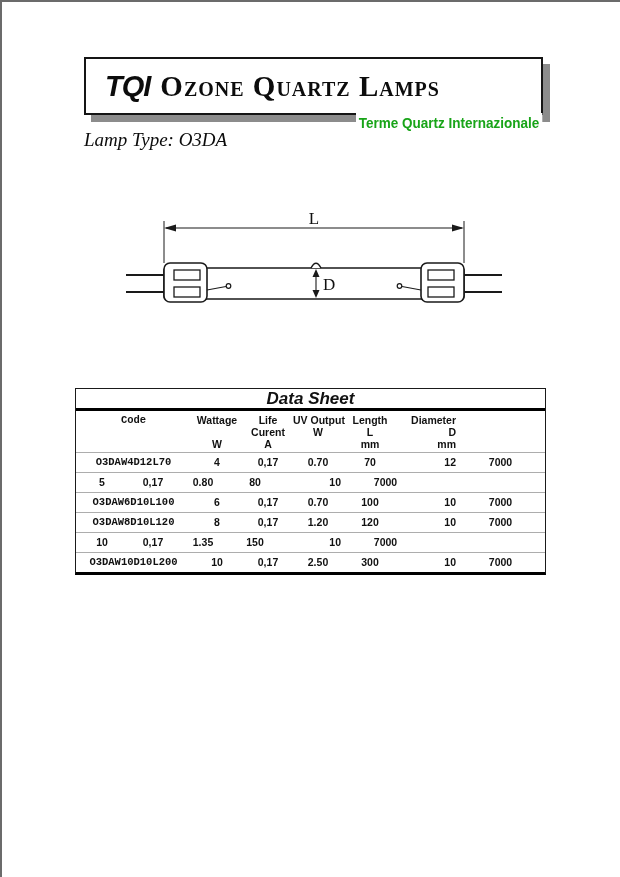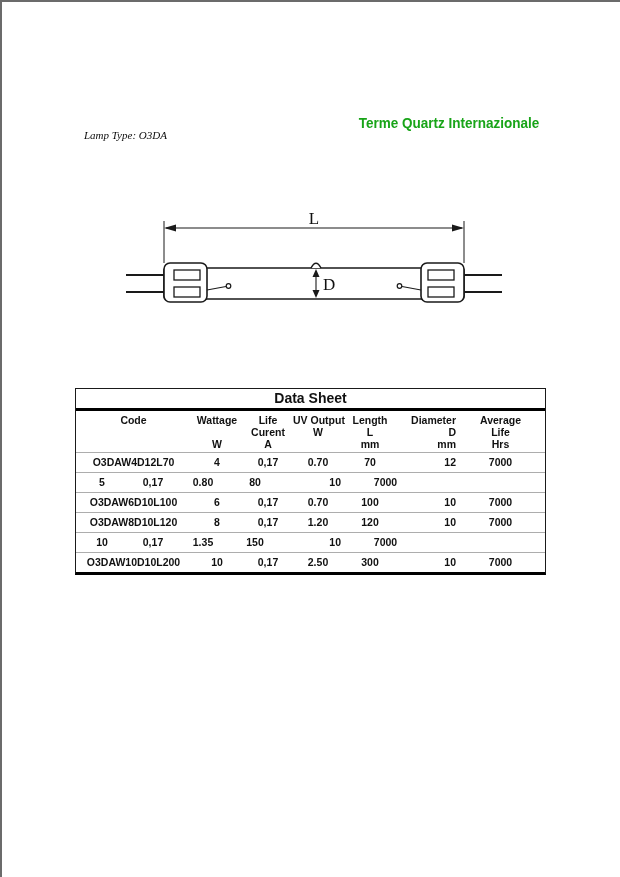--- a/index.html
+++ b/index.html
@@ -34,61 +34,66 @@
   }
   .tagline{
     position:absolute;left:356px;top:113px;
     background:#fff;padding:1px 3px;
     font-weight:bold;font-size:15px;white-space:nowrap;
     color:#18A418;
     transform:scaleX(0.90);transform-origin:left center;
   }
   .lamp-type{
     position:absolute;left:84px;top:129px;
-    font-family:"Liberation Serif", serif;font-style:italic;font-size:11px;
+    font-family:"Liberation Serif", serif;font-style:italic;font-size:19px;
     color:#0c0c0c;white-space:nowrap;
   }
 
   
   .diagram{position:absolute;left:110px;top:205px;width:400px;height:115px;}
   .diagram text{font-family:"Liberation Serif", serif;fill:#111;}
 
   
   .ds-table{
     position:absolute;left:75px;top:388px;width:469px;
     box-sizing:content-box;
     border:1px solid #1a1a1a;border-bottom:3px solid #000;
     background:#fff;
   }
   .ds-title{
     height:19px;line-height:19px;text-align:center;
-    font-weight:bold;font-size:14px;
+    font-weight:bold;font-size:17px;
     border-bottom:3px solid #000;
+    font-style:italic;
   }
   .ds-head{display:flex;padding:3px 0 2px 0;}
   .ds-hcell{text-align:center;}
   .hline{height:12px;line-height:12px;font-size:10.5px;font-weight:bold;white-space:nowrap;}
   .ds-row{
     display:flex;height:20px;line-height:19px;box-sizing:border-box;
     border-top:1px solid #adadad;
   }
   .ds-cell{
     text-align:center;font-size:10.5px;font-weight:bold;white-space:nowrap;
     overflow:hidden;
   }
-  .c0{width:115px;} .c1{width:52px;} .c2{width:50px;} .c3{width:50px;}
+  .c0{width:115px;font-family:Liberation Mono, monospace;} .c1{width:52px;} .c2{width:50px;} .c3{width:50px;}
   .c4{width:54px;} .c5{width:59px;text-align:right;} .c6{width:89px;}
 </style>
 </head>
 <body>
 
 <div class="page">
   <div class="edge-top"></div>
   <div class="edge-left"></div>
 
+  <div class="title-box">
+    <span class="brand">TQI</span>
+    <span class="box-title">Ozone Quartz Lamps</span>
+  </div>
   <div class="tagline">Terme Quartz Internazionale</div>
   <div class="lamp-type">Lamp Type: O3DA</div>
 
   <svg class="diagram" viewBox="0 0 400 115" xmlns="http://www.w3.org/2000/svg">
 
     <text x="204" y="19" text-anchor="middle" font-size="17">L</text>
     <line x1="56" y1="23" x2="352" y2="23" stroke="#1a1a1a" stroke-width="1.1"></line>
     <polygon points="54,23 66,19.5 66,26.5" fill="#1a1a1a"></polygon>
     <polygon points="354,23 342,19.5 342,26.5" fill="#1a1a1a"></polygon>
     <line x1="54" y1="16" x2="54" y2="58" stroke="#1a1a1a" stroke-width="1"></line>
@@ -149,25 +154,20 @@
       <div class="ds-hcell c4">
         <div class="hline">Length</div>
         <div class="hline">L</div>
         <div class="hline">mm</div>
       </div>
       <div class="ds-hcell c5">
         <div class="hline">Diameter</div>
         <div class="hline">D</div>
         <div class="hline">mm</div>
       </div>
-      <div class="ds-hcell c6">
-        <div class="hline">Average</div>
-        <div class="hline">Life</div>
-        <div class="hline">Hrs</div>
-      </div>
     </div>
 
     <div class="ds-row">
       <div class="ds-cell c0">O3DAW4D12L70</div>
       <div class="ds-cell c1">4</div>
       <div class="ds-cell c2">0,17</div>
       <div class="ds-cell c3">0.70</div>
       <div class="ds-cell c4">70</div>
       <div class="ds-cell c5">12</div>
       <div class="ds-cell c6">7000</div>

